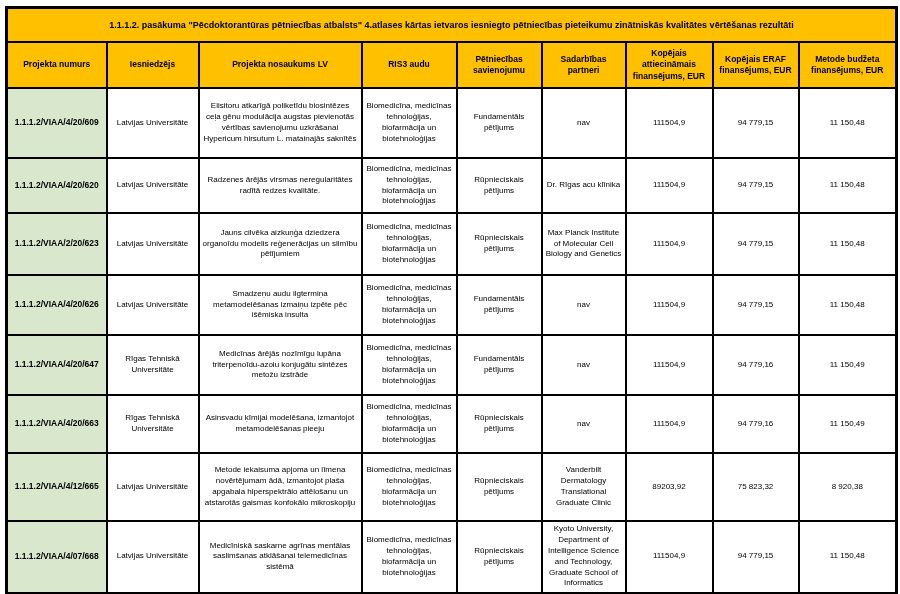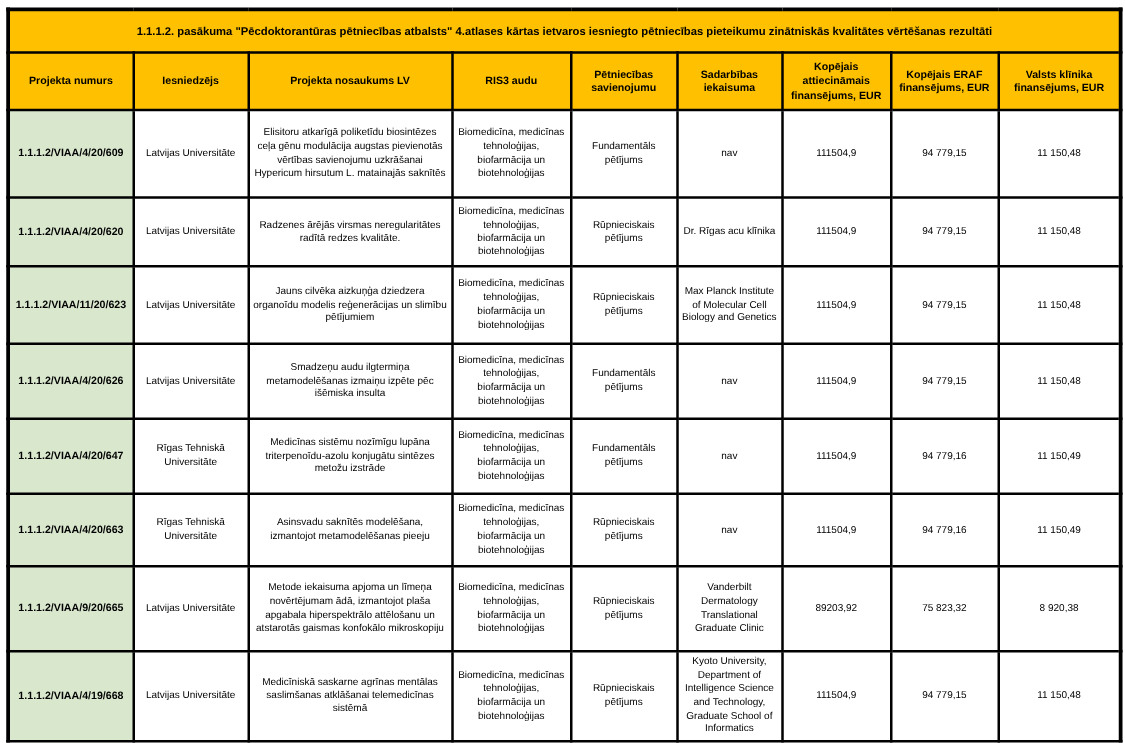--- a/index.html
+++ b/index.html
@@ -59,24 +59,24 @@
     <thead>
       <tr class="title-row">
         <th colspan="9">1.1.1.2. pasākuma "Pēcdoktorantūras pētniecības atbalsts" 4.atlases kārtas ietvaros iesniegto pētniecības pieteikumu zinātniskās kvalitātes vērtēšanas rezultāti</th>
       </tr>
       <tr class="header-row">
         <th>Projekta numurs</th>
         <th>Iesniedzējs</th>
         <th>Projekta nosaukums LV</th>
         <th>RIS3 audu</th>
         <th>Pētniecības savienojumu</th>
-        <th>Sadarbības iekaisuma</th>
+        <th>Sadarbības partneri</th>
         <th>Kopējais attiecināmais finansējums, EUR</th>
         <th>Kopējais ERAF finansējums, EUR</th>
-        <th>Valsts klīnika finansējums, EUR</th>
+        <th>Metode budžeta finansējums, EUR</th>
       </tr>
     </thead>
     <tbody id="tbody">
   <tr>
     <td class="num">1.1.1.2/VIAA/4/20/609</td>
     <td>Latvijas Universitāte</td>
     <td>Elisitoru atkarīgā poliketīdu biosintēzes ceļa gēnu modulācija augstas pievienotās vērtības savienojumu uzkrāšanai Hypericum hirsutum L. matainajās saknītēs</td>
     <td>Biomedicīna, medicīnas tehnoloģijas, biofarmācija un biotehnoloģijas</td>
     <td>Fundamentāls pētījums</td>
     <td>nav</td>
@@ -91,21 +91,21 @@
     <td>Radzenes ārējās virsmas neregularitātes radītā redzes kvalitāte.</td>
     <td>Biomedicīna, medicīnas tehnoloģijas, biofarmācija un biotehnoloģijas</td>
     <td>Rūpnieciskais pētījums</td>
     <td>Dr. Rīgas acu klīnika</td>
     <td>111504,9</td>
     <td>94 779,15</td>
     <td>11 150,48</td>
   </tr>
 
   <tr>
-    <td class="num">1.1.1.2/VIAA/11/20/623</td>
+    <td class="num">1.1.1.2/VIAA/2/20/623</td>
     <td>Latvijas Universitāte</td>
     <td>Jauns cilvēka aizkuņģa dziedzera organoīdu modelis reģenerācijas un slimību pētījumiem</td>
     <td>Biomedicīna, medicīnas tehnoloģijas, biofarmācija un biotehnoloģijas</td>
     <td>Rūpnieciskais pētījums</td>
     <td>Max Planck Institute of Molecular Cell Biology and Genetics</td>
     <td>111504,9</td>
     <td>94 779,15</td>
     <td>11 150,48</td>
   </tr>
 
@@ -117,55 +117,55 @@
     <td>Fundamentāls pētījums</td>
     <td>nav</td>
     <td>111504,9</td>
     <td>94 779,15</td>
     <td>11 150,48</td>
   </tr>
 
   <tr>
     <td class="num">1.1.1.2/VIAA/4/20/647</td>
     <td>Rīgas Tehniskā Universitāte</td>
-    <td>Medicīnas sistēmu nozīmīgu lupāna triterpenoīdu-azolu konjugātu sintēzes metožu izstrāde</td>
+    <td>Medicīnas ārējās nozīmīgu lupāna triterpenoīdu-azolu konjugātu sintēzes metožu izstrāde</td>
     <td>Biomedicīna, medicīnas tehnoloģijas, biofarmācija un biotehnoloģijas</td>
     <td>Fundamentāls pētījums</td>
     <td>nav</td>
     <td>111504,9</td>
     <td>94 779,16</td>
     <td>11 150,49</td>
   </tr>
 
   <tr>
     <td class="num">1.1.1.2/VIAA/4/20/663</td>
     <td>Rīgas Tehniskā Universitāte</td>
-    <td>Asinsvadu saknītēs modelēšana, izmantojot metamodelēšanas pieeju</td>
+    <td>Asinsvadu ķīmijai modelēšana, izmantojot metamodelēšanas pieeju</td>
     <td>Biomedicīna, medicīnas tehnoloģijas, biofarmācija un biotehnoloģijas</td>
     <td>Rūpnieciskais pētījums</td>
     <td>nav</td>
     <td>111504,9</td>
     <td>94 779,16</td>
     <td>11 150,49</td>
   </tr>
 
   <tr>
-    <td class="num">1.1.1.2/VIAA/9/20/665</td>
+    <td class="num">1.1.1.2/VIAA/4/12/665</td>
     <td>Latvijas Universitāte</td>
     <td>Metode iekaisuma apjoma un līmeņa novērtējumam ādā, izmantojot plaša apgabala hiperspektrālo attēlošanu un atstarotās gaismas konfokālo mikroskopiju</td>
     <td>Biomedicīna, medicīnas tehnoloģijas, biofarmācija un biotehnoloģijas</td>
     <td>Rūpnieciskais pētījums</td>
     <td>Vanderbilt Dermatology Translational Graduate Clinic</td>
     <td>89203,92</td>
     <td>75 823,32</td>
     <td>8 920,38</td>
   </tr>
 
   <tr>
-    <td class="num">1.1.1.2/VIAA/4/19/668</td>
+    <td class="num">1.1.1.2/VIAA/4/07/668</td>
     <td>Latvijas Universitāte</td>
     <td>Medicīniskā saskarne agrīnas mentālas saslimšanas atklāšanai telemedicīnas sistēmā</td>
     <td>Biomedicīna, medicīnas tehnoloģijas, biofarmācija un biotehnoloģijas</td>
     <td>Rūpnieciskais pētījums</td>
     <td>Kyoto University, Department of Intelligence Science and Technology, Graduate School of Informatics</td>
     <td>111504,9</td>
     <td>94 779,15</td>
     <td>11 150,48</td>
   </tr>
 </tbody>

